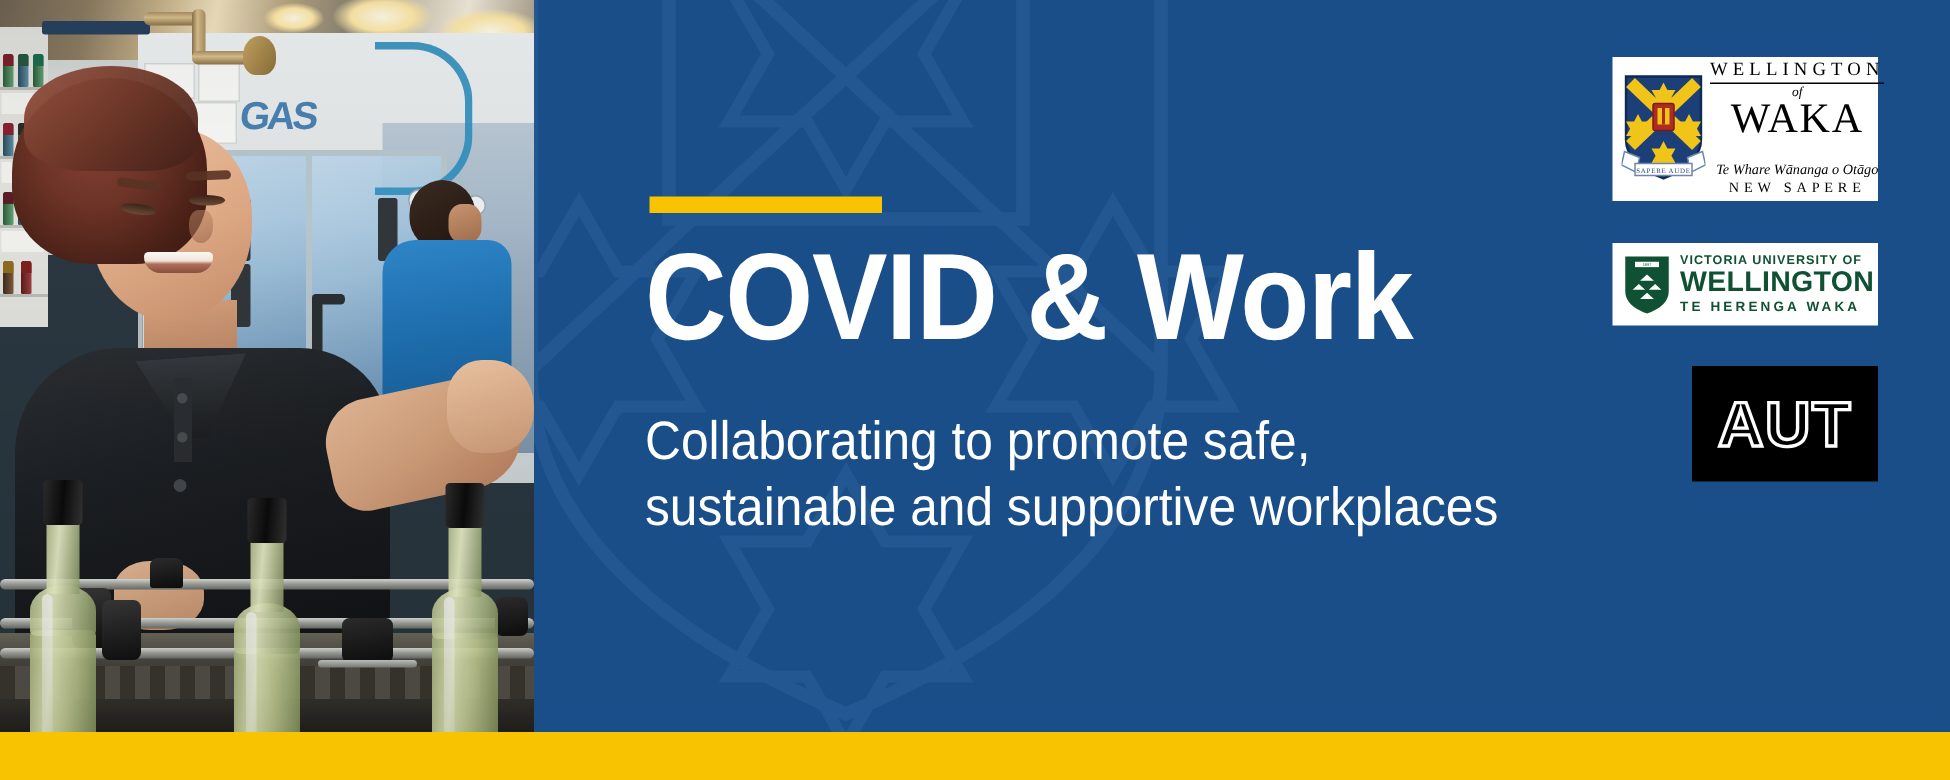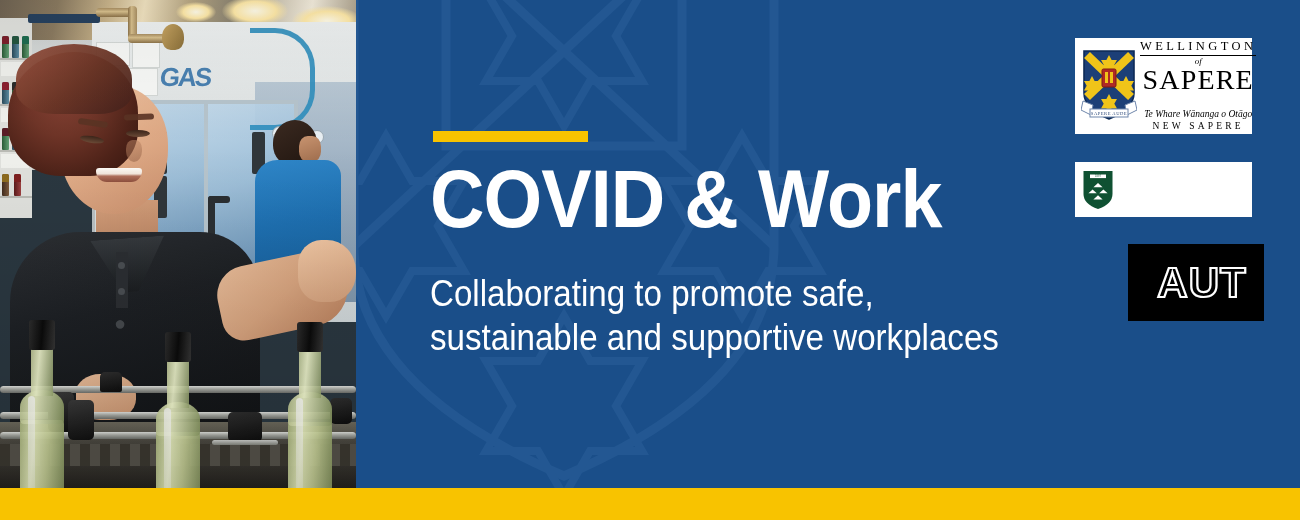--- a/index.html
+++ b/index.html
@@ -169,21 +169,21 @@
 
   .logo-welly{position:absolute;left:1075px;top:162px;width:177px;height:55px;background:#ffffff;z-index:30;
       display:flex;align-items:center;padding:0 7px;box-sizing:border-box;}
   .welly-shield{width:32px;height:40px;flex:0 0 32px;}
   .welly-text{margin-left:6px;color:#0f5132;display:flex;flex-direction:column;}
   .wl-top{font:700 8.4px "Liberation Sans",sans-serif;letter-spacing:.7px;line-height:1.15;}
   .wl-main{font:700 19px "Liberation Sans",sans-serif;letter-spacing:.2px;line-height:1.02;}
   .wl-sub{font:700 9px "Liberation Sans",sans-serif;letter-spacing:2.1px;line-height:1.2;margin-top:1px;}
 
   .logo-aut{position:absolute;left:1128px;top:244px;width:124px;height:77px;background:#000000;z-index:30;
-      display:flex;align-items:center;justify-content:center;padding-left:12px;}
+      display:flex;align-items:center;justify-content:center;}
   .aut-word{font:700 42px "Liberation Sans",sans-serif;letter-spacing:1px;color:#000;
       -webkit-text-stroke:2.2px #ffffff;text-stroke:2.2px #ffffff;}
 </style>
 </head>
 <body>
 
 <div class="banner">
 
   <svg class="watermark" viewBox="0 0 536 620">
     <g fill="none" stroke="#2d619b" stroke-width="9">
@@ -361,38 +361,43 @@
       <g fill="#ffffff" stroke="#6f86ab" stroke-width="1">
         <path d="M2 52 l10 4 -2 10 -10 -5 Z"></path>
         <path d="M54 52 l-10 4 2 10 10 -5 Z"></path>
         <rect x="9" y="60" width="38" height="8"></rect>
       </g>
       <text x="28" y="66.2" font-family="Liberation Serif, serif" font-size="4.6" fill="#2e4a7a" text-anchor="middle" letter-spacing="0.5">SAPERE AUDE</text>
     </svg>
     <div class="otago-text">
       <div class="ot-univ">WELLINGTON</div>
       <div class="ot-of">of</div>
-      <div class="ot-otago">SAPERE</div>
+      <div class="ot-otago">WAKA</div>
       <div class="ot-maori">Te Whare Wānanga o Otāgo</div>
       <div class="ot-nz">NEW SAPERE</div>
     </div>
   </div>
 
   <div class="logo-welly">
     <svg class="welly-shield" viewBox="0 0 32 40">
       <path d="M1.5 1 H30.5 V24 Q30.5 34 16 39 Q1.5 34 1.5 24 Z" fill="#0f5132"></path>
       <rect x="8" y="4.5" width="16" height="3.6" fill="#ffffff"></rect>
       <text x="16" y="7.4" font-family="Liberation Sans, sans-serif" font-size="2.6" fill="#0f5132" text-anchor="middle">1897</text>
       <g fill="#ffffff">
         <path d="M16 13 l4.6 4.2 -9.2 0 Z"></path>
         <path d="M10.6 19.4 l4.2 3.8 -8.4 0 Z"></path>
         <path d="M21.4 19.4 l4.2 3.8 -8.4 0 Z"></path>
         <path d="M16 25.2 l4.6 4.2 -9.2 0 Z"></path>
       </g>
     </svg>
+    <div class="welly-text">
+      <div class="wl-top">VICTORIA UNIVERSITY OF</div>
+      <div class="wl-main">WELLINGTON</div>
+      <div class="wl-sub">TE HERENGA WAKA</div>
+    </div>
   </div>
 
   <div class="logo-aut">
     <div class="aut-word">AUT</div>
   </div>
 
   <div class="bottom-bar"></div>
 
 </div>
 

